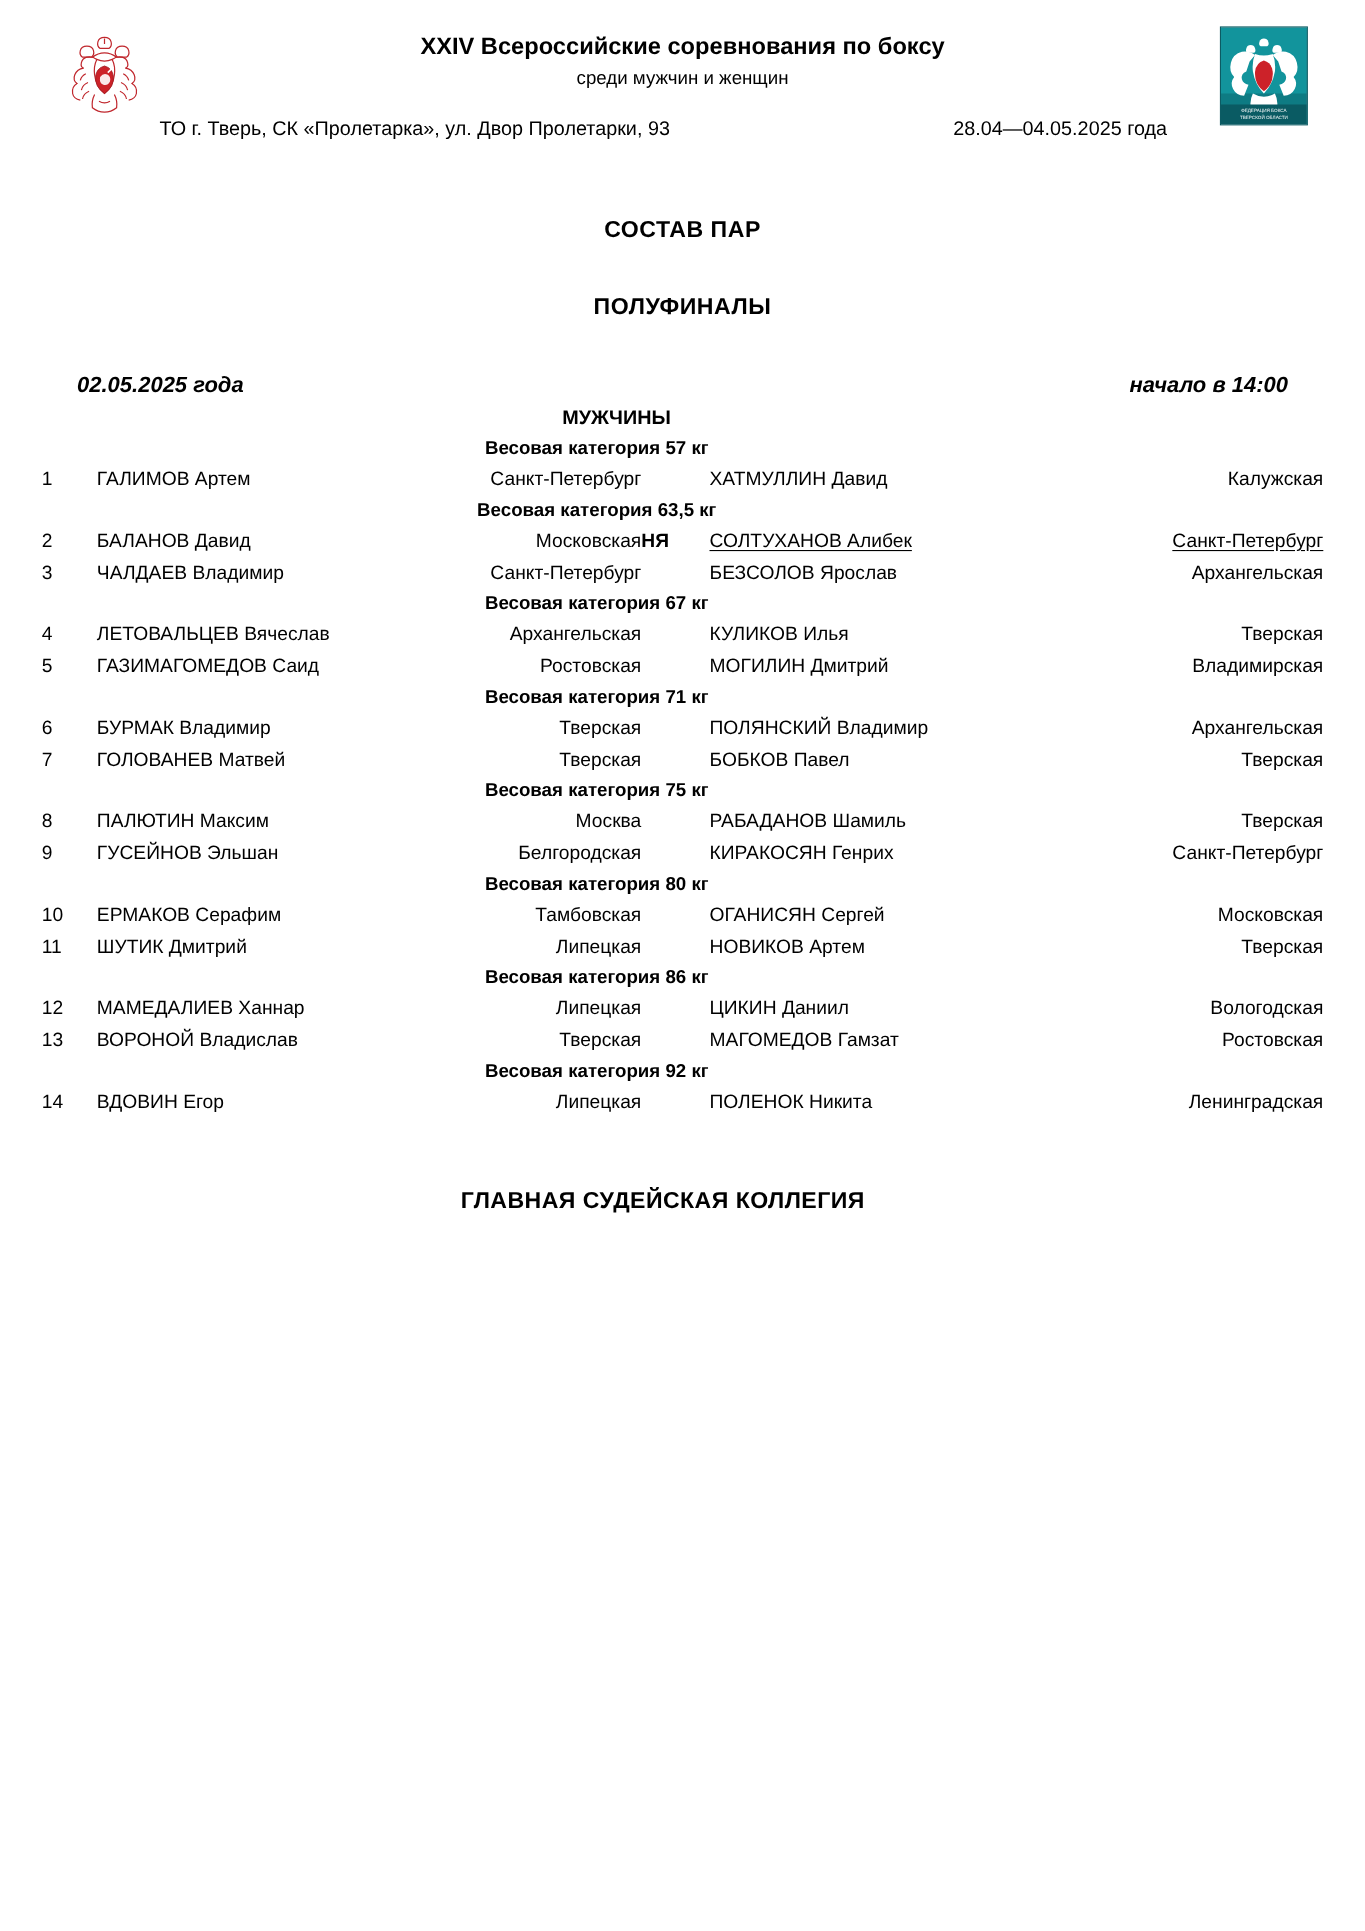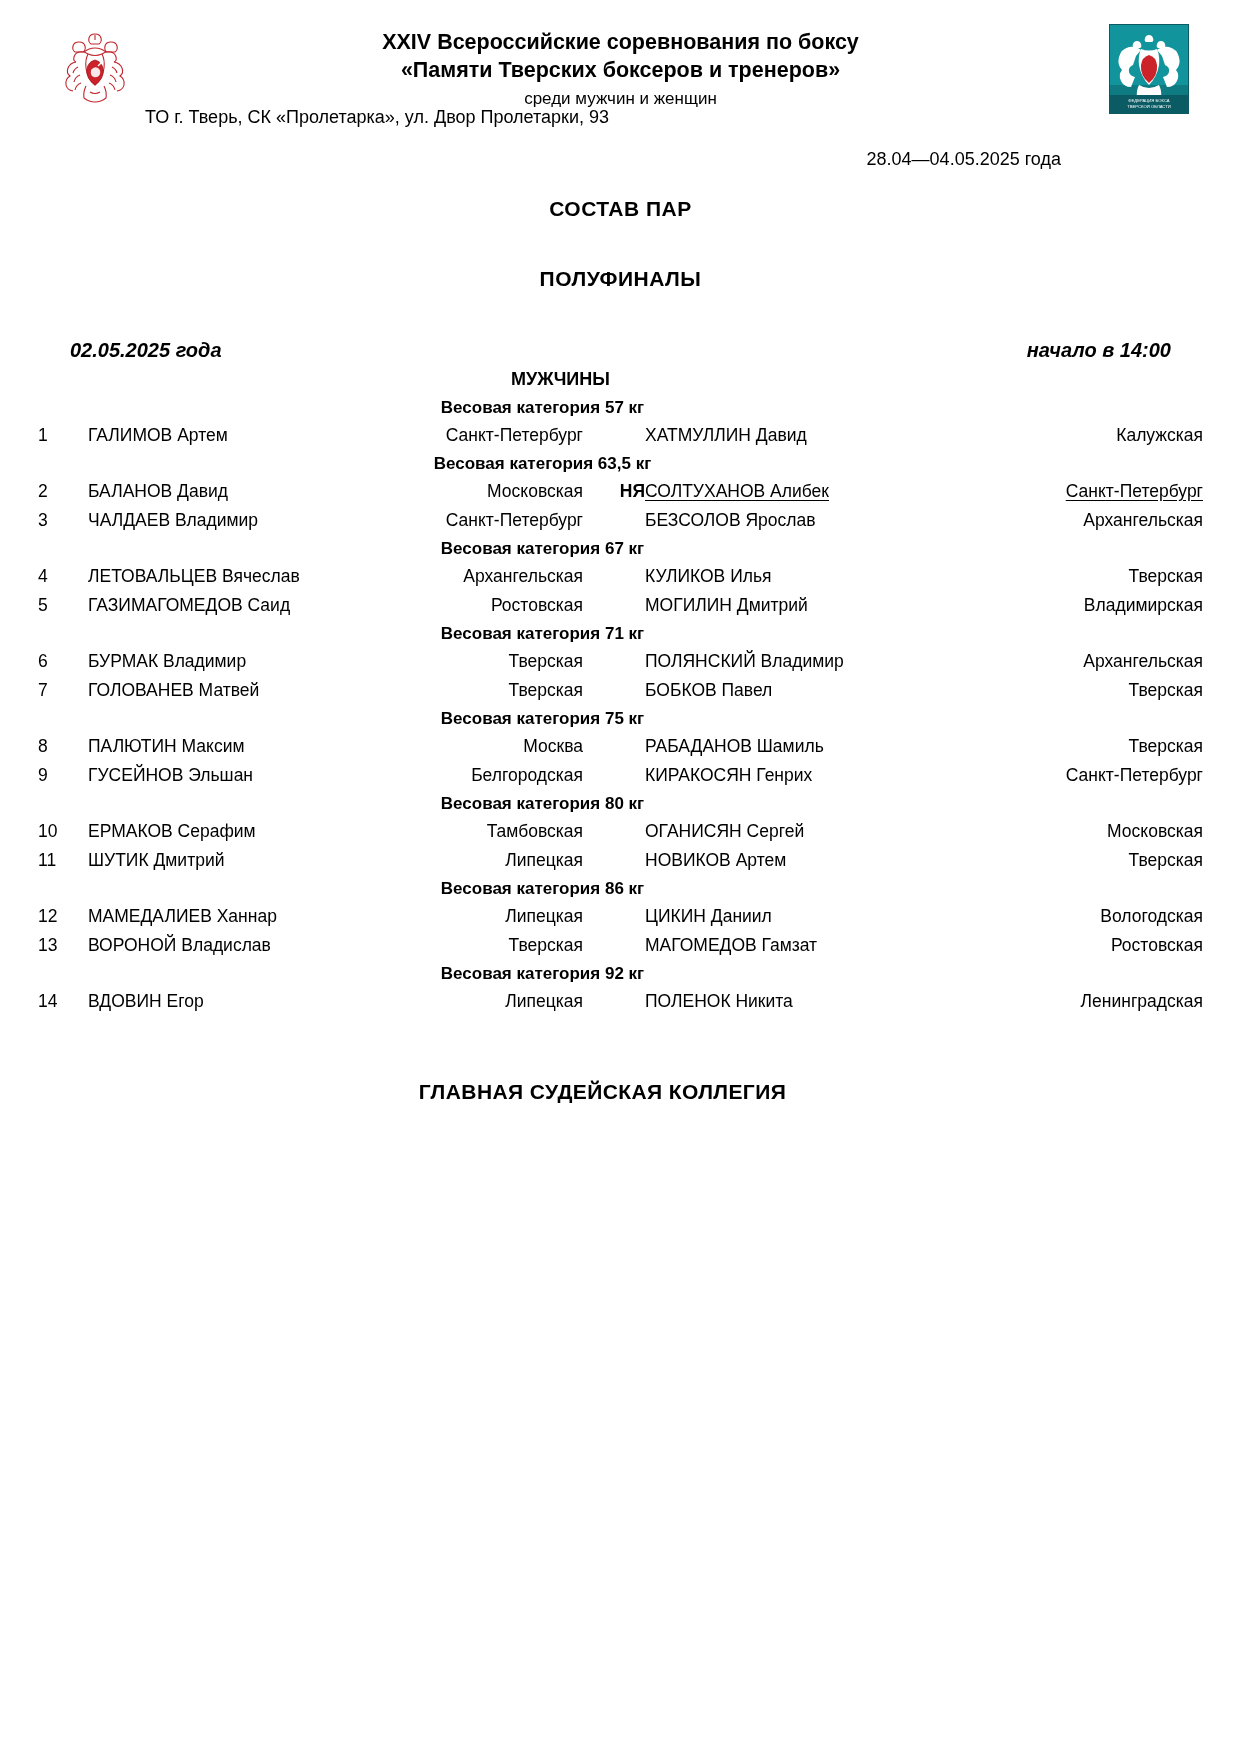--- a/index.html
+++ b/index.html
@@ -73,21 +73,21 @@
     left: 145px;
     right: 60px;
     top: 106px;
     display: flex;
     justify-content: space-between;
     font-size: 18px;
     line-height: 22px;
     gap: 15px;
   }
   .header-venue { white-space: nowrap; }
-  .header-dates { white-space: nowrap; padding-right: 120px; margin-top: 42px; }
+  .header-dates { white-space: nowrap; padding-right: 120px; }
 
   
   .doc-title {
     text-align: center;
     font-size: 21px;
     font-weight: bold;
     margin-top: 72px;
     letter-spacing: 0.5px;
   }
   .doc-subtitle {
@@ -153,21 +153,21 @@
     text-align: left;
   }
   .c-red-region {
     width: 195px;
     flex: 0 0 195px;
     text-align: right;
   }
   .c-mark {
     width: 62px;
     flex: 0 0 62px;
-    text-align: right;
+    text-align: left;
     font-weight: bold;
     font-size: 17.5px;
   }
   .c-blue-name {
     width: 270px;
     flex: 0 0 270px;
     text-align: left;
   }
   .c-blue-region {
     flex: 1 1 auto;
@@ -223,21 +223,20 @@
         </g>
 
         <path d="M35 30 q-7 2 -8 9 q-1 10 8 16 q9 -6 8 -16 q-1 -7 -8 -9 z" fill="#cc2229" stroke="#a01c22" stroke-width="0.8"></path>
         <path d="M31 40 q3 -4 7 -2 q3 2 2 6 q-2 4 -6 3 q-4 -1 -3 -7 z" fill="#ffffff" opacity="0.9"></path>
         <path d="M38 36 l5 -5" stroke="#ffffff" stroke-width="1.4"></path>
       </svg>
     </div>
 
     <div class="header-center">
       <div class="title-line1">XXIV Всероссийские соревнования по боксу</div>
-      <div class="title-line2">«Памяти Тверских боксеров и тренеров»</div>
       <div class="title-line3">среди мужчин и женщин</div>
     </div>
 
     <div class="header-bottom">
       <div class="header-venue">ТО  г. Тверь, СК «Пролетарка», ул. Двор Пролетарки, 93</div>
       <div class="header-dates">28.04—04.05.2025 года</div>
     </div>
 
     <div class="emblem-right">
       <svg viewBox="0 0 78 88" width="78" height="88" aria-hidden="true">

